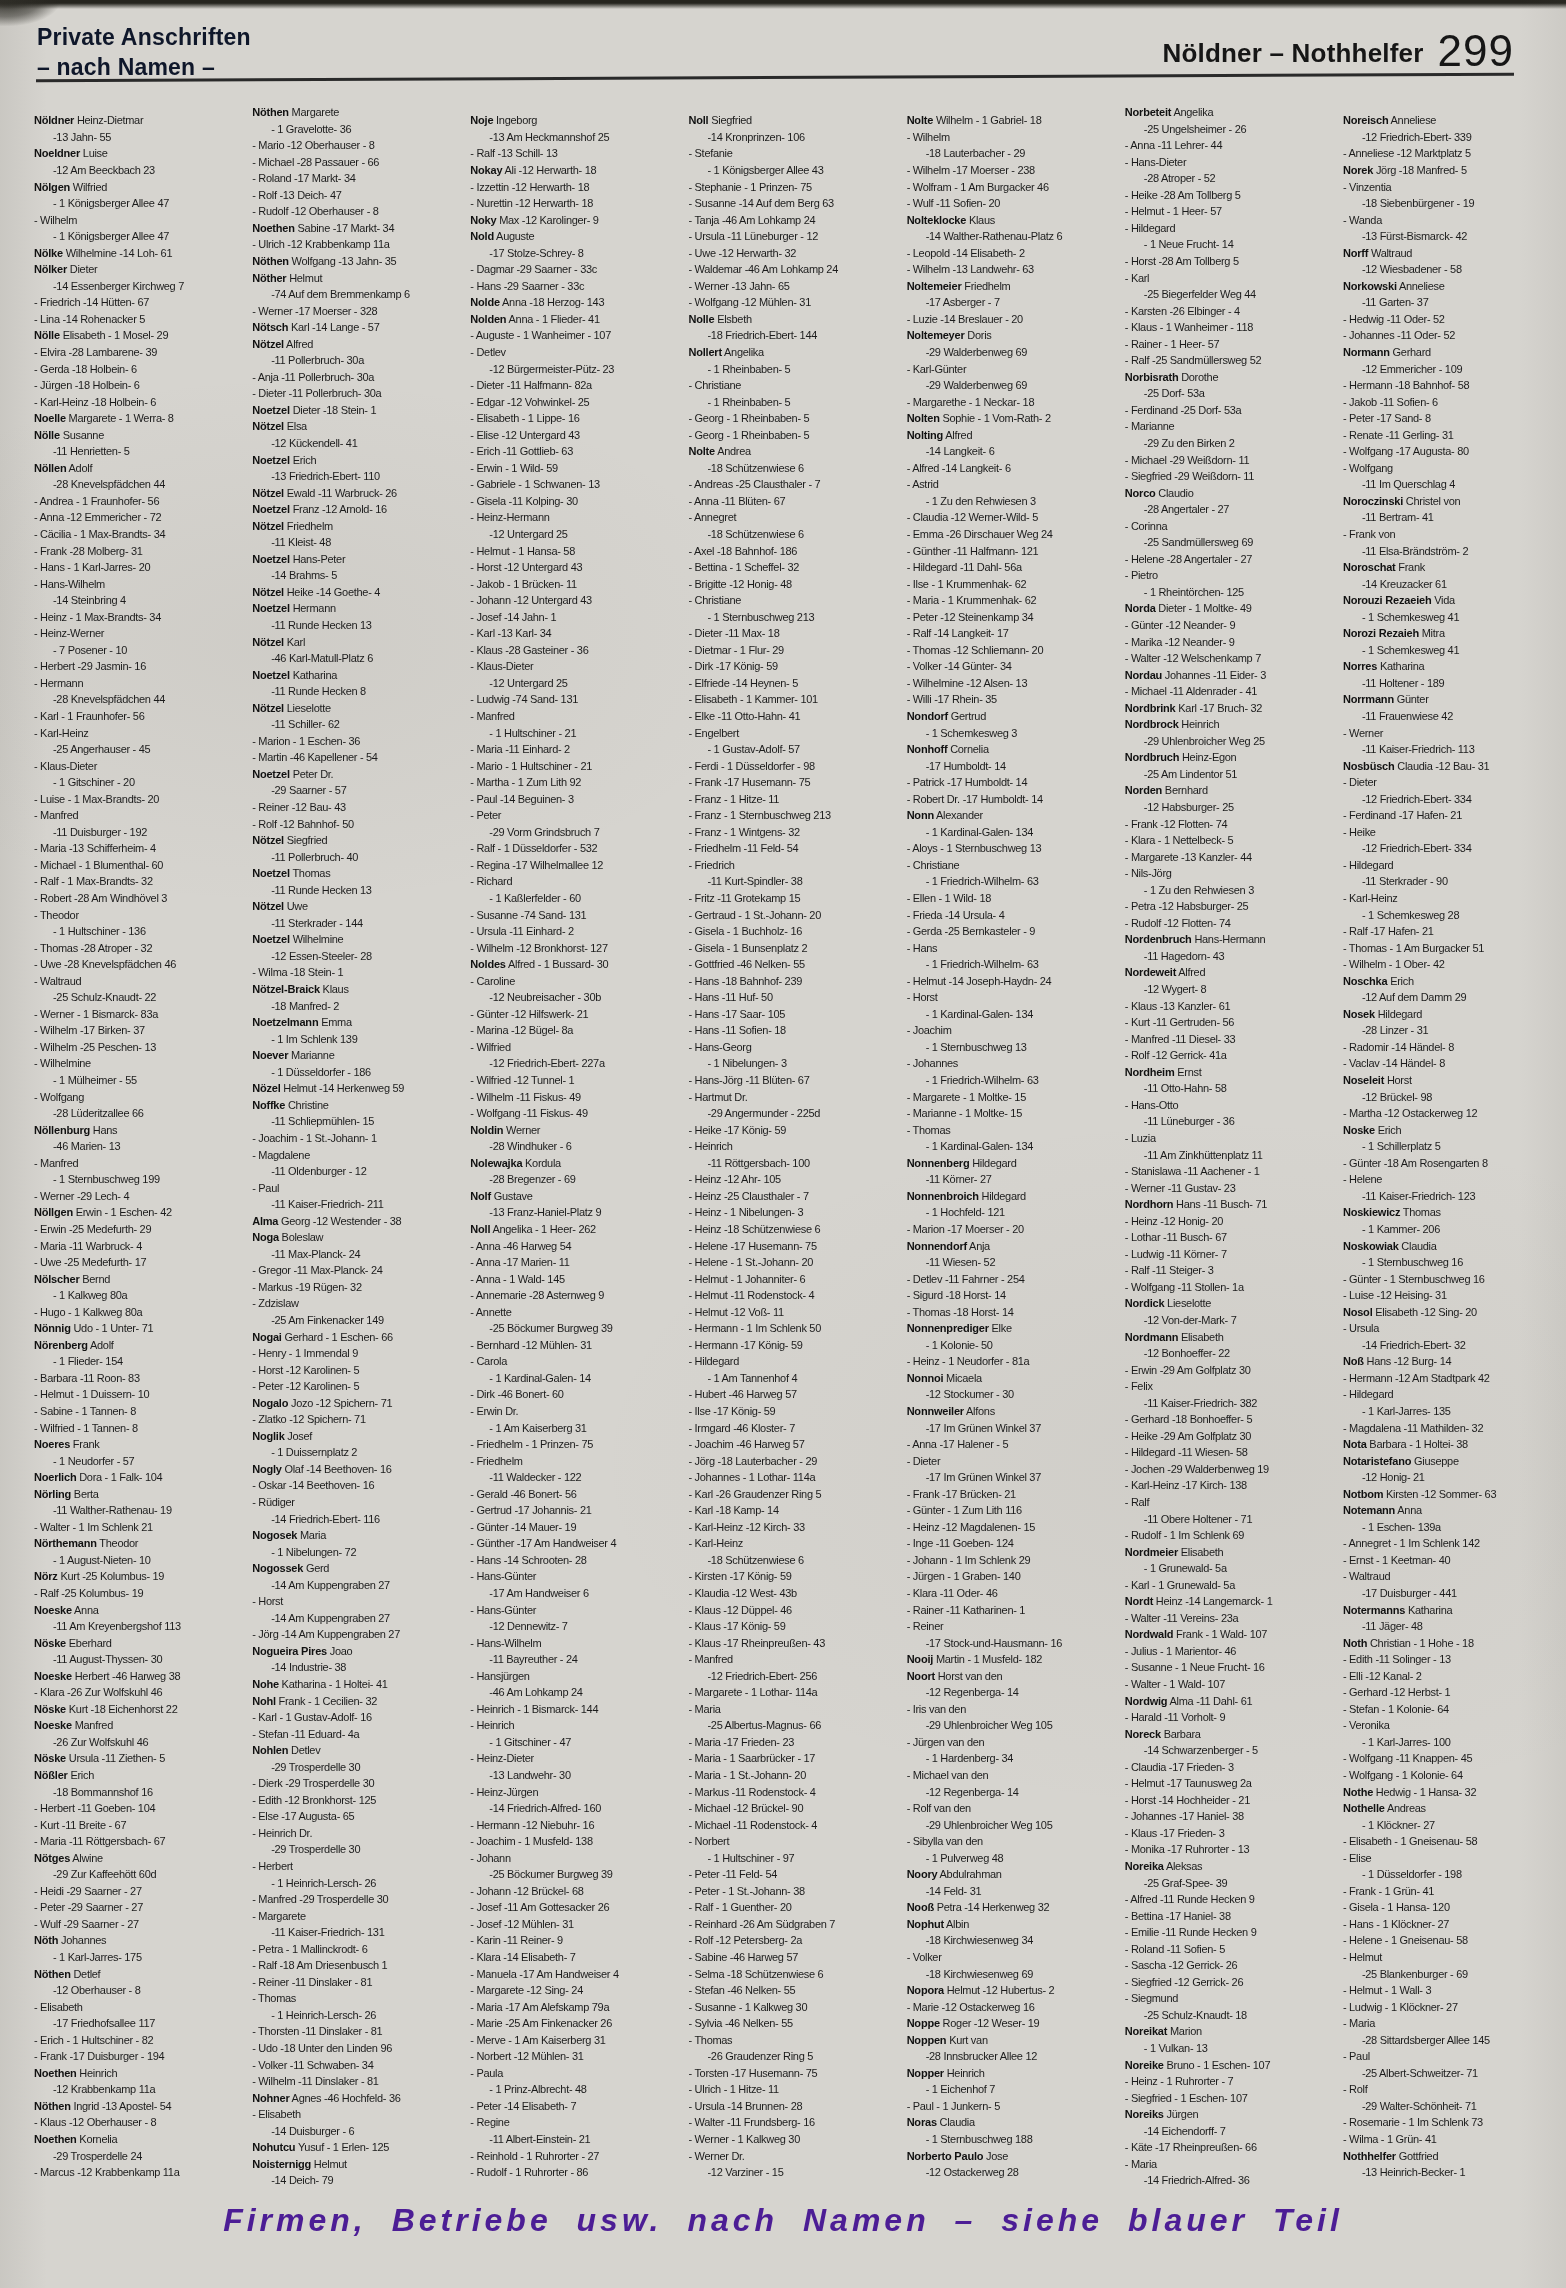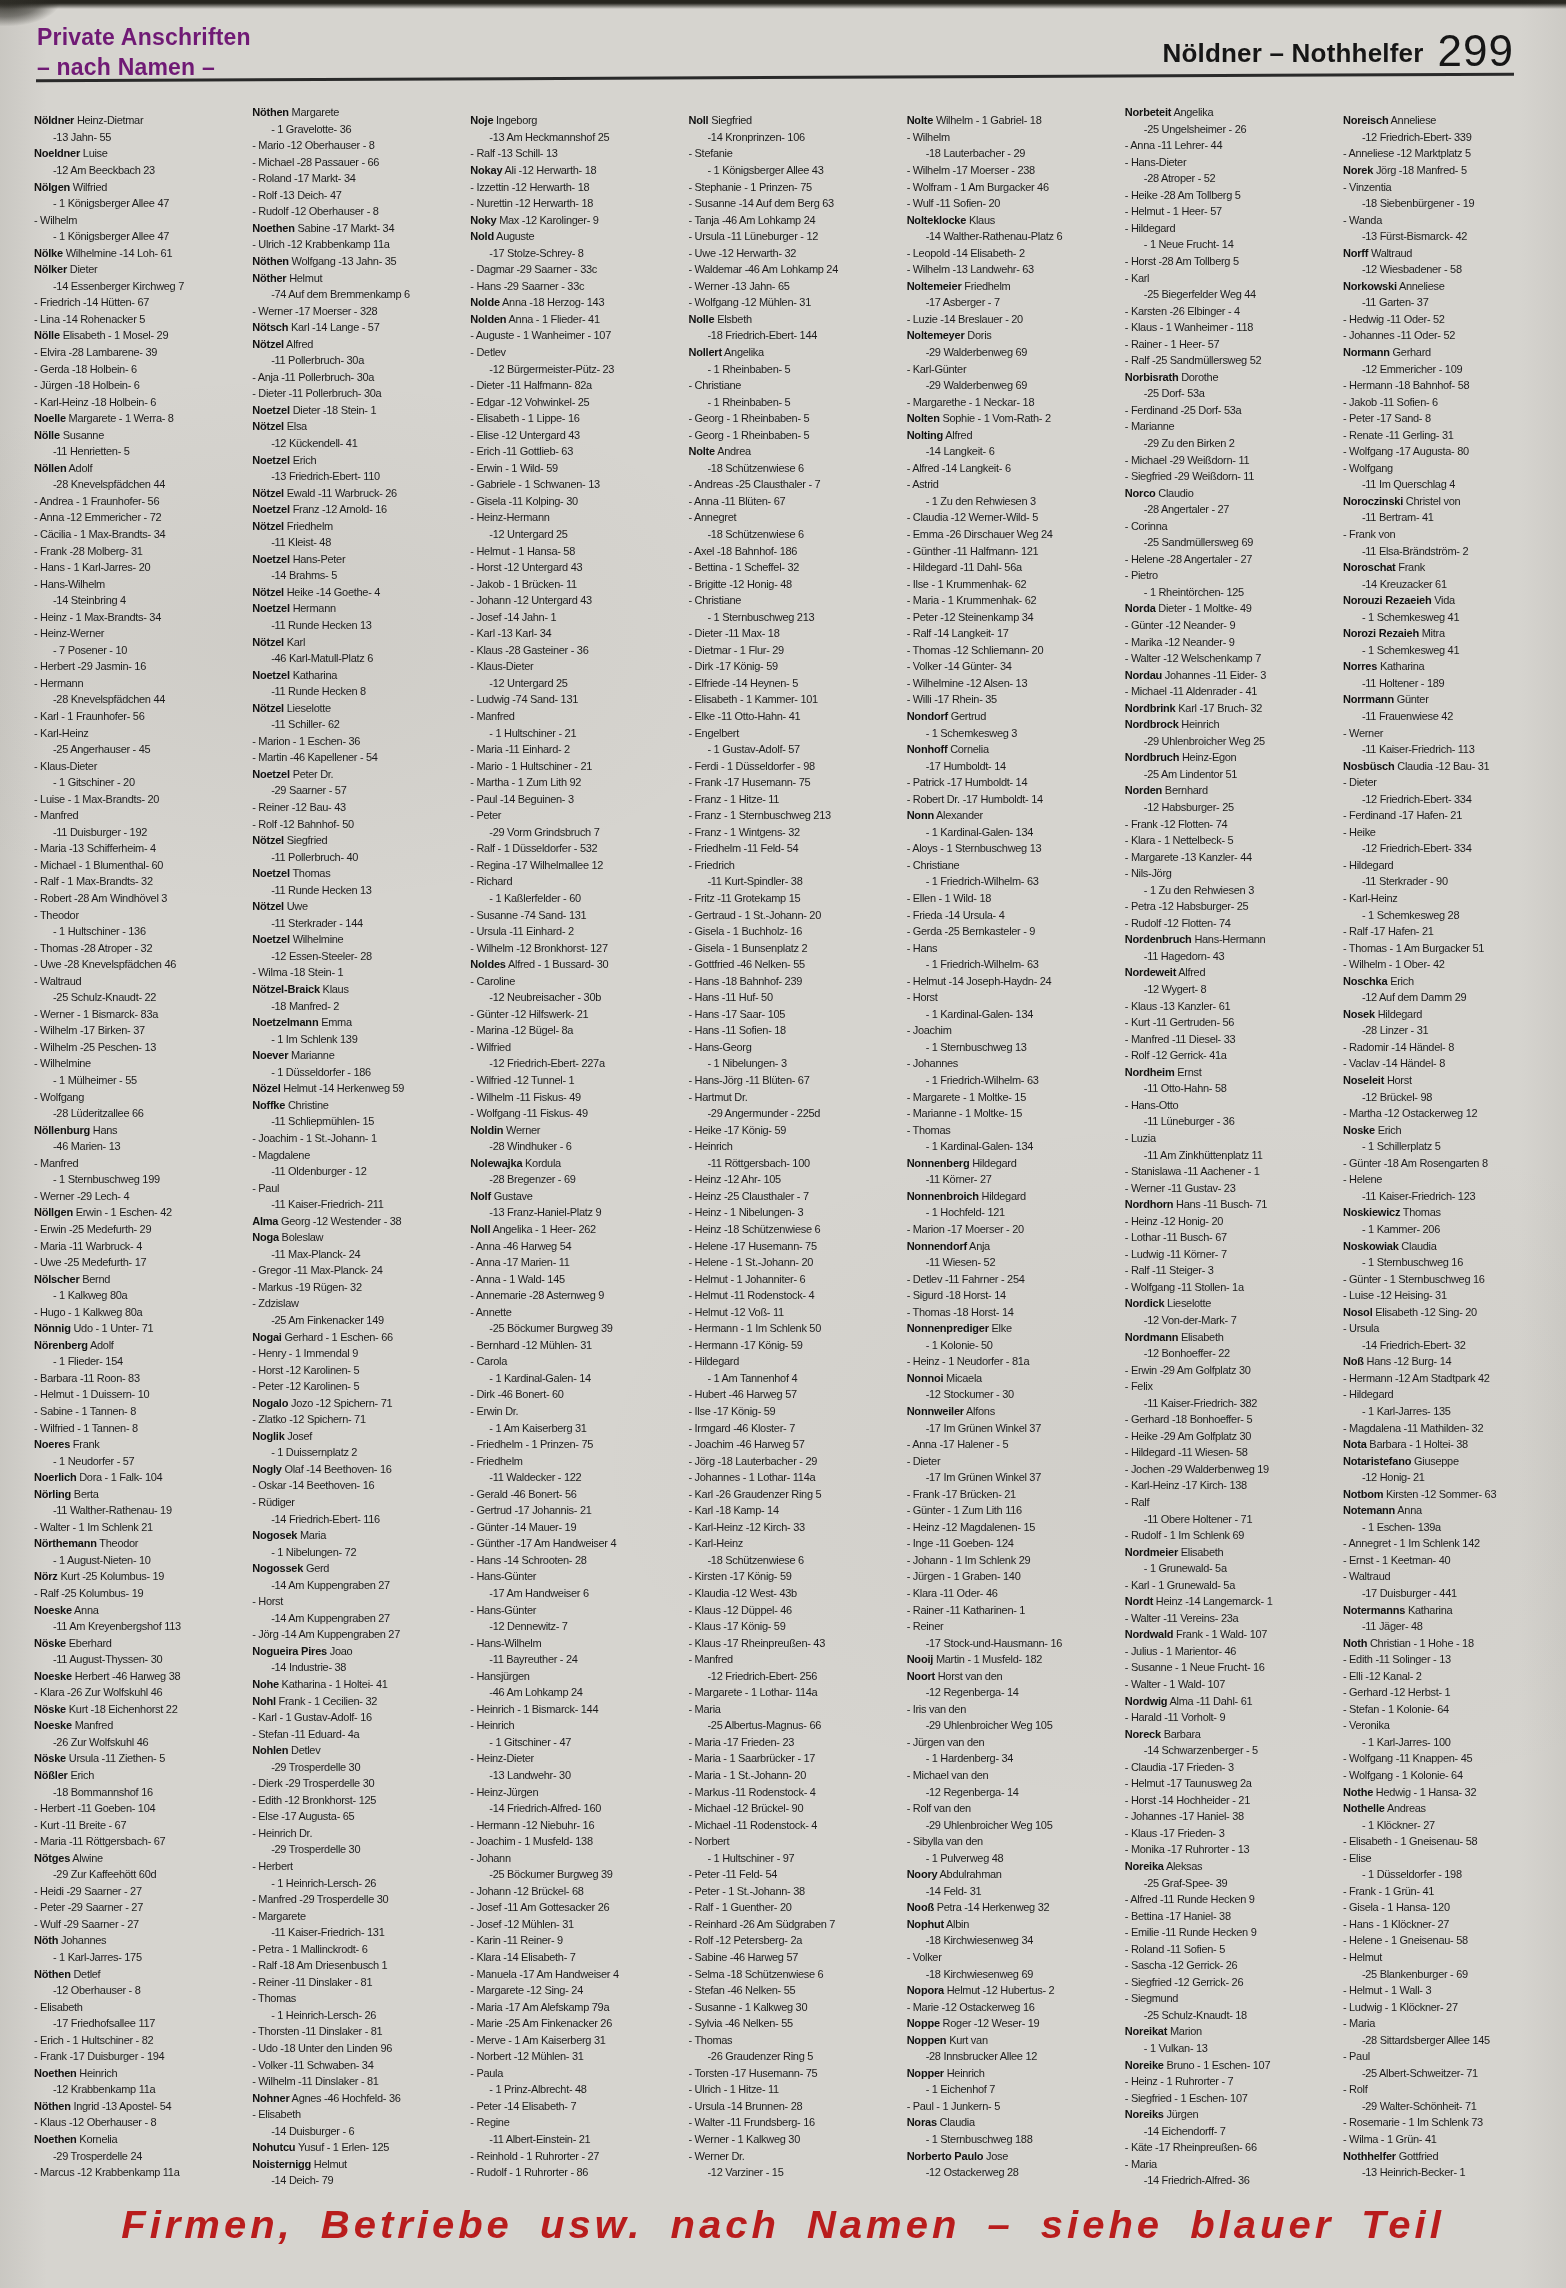--- a/index.html
+++ b/index.html
@@ -14,37 +14,37 @@
     background:linear-gradient(to bottom,#26251f 0%,#26251f 35%,rgba(38,37,31,0) 100%);}
   .scan-corner{position:absolute;top:0;left:0;width:60px;height:26px;
     background:radial-gradient(ellipse at 10% 0%,#2a2923 0%,rgba(42,41,35,.55) 45%,rgba(42,41,35,0) 72%);}
   .paper-mottle{position:absolute;inset:0;pointer-events:none;
     background:
       radial-gradient(ellipse 700px 380px at 18% 28%,rgba(120,115,105,.08),rgba(0,0,0,0) 70%),
       radial-gradient(ellipse 900px 500px at 78% 64%,rgba(125,120,110,.07),rgba(0,0,0,0) 70%),
       linear-gradient(to right,rgba(90,88,80,.10),rgba(0,0,0,0) 3%,rgba(0,0,0,0) 97%,rgba(90,88,80,.08));}
 
   .hdr-left{position:absolute;left:37px;top:22px;line-height:30px;
-    font-size:23px;font-weight:bold;letter-spacing:.2px;color:#701a75;}
+    font-size:23px;font-weight:bold;letter-spacing:.2px;color:#0f172a;}
   .hdr-right{position:absolute;right:52px;top:26px;white-space:nowrap;text-align:right;}
   .hdr-range{font-size:26px;font-weight:bold;letter-spacing:.2px;vertical-align:baseline;}
   .hdr-page{font-size:44px;font-weight:normal;letter-spacing:1px;margin-left:14px;vertical-align:-4px;}
   .hdr-rule{position:absolute;left:36px;right:52px;top:76px;height:3px;background:#2a2a2a;
     transform:rotate(-0.25deg);}
 
   .cols{position:absolute;left:34px;right:16px;top:101px;bottom:96px;
     display:flex;justify-content:space-between;align-items:center;}
   .col{width:207px;flex:0 0 207px;overflow:visible;}
   .line{font-size:11px;line-height:16.55px;white-space:nowrap;letter-spacing:-0.3px;color:#1c1c1c;}
   .line b{font-weight:bold;letter-spacing:-0.2px;color:#111;}
   .line.ind{padding-left:19px;}
 
   .footer-note{position:absolute;left:0;right:0;top:2202px;text-align:center;
-    font-size:40px;font-weight:bold;font-style:italic;letter-spacing:4px;word-spacing:12px;
-    color:#b91c1c;transform:scaleY(.98);}
+    font-size:32px;font-weight:bold;font-style:italic;letter-spacing:4px;word-spacing:12px;
+    color:#4c1d95;transform:scaleY(.98);}
 </style>
 </head>
 <body>
 
 <div class="scan-edge-top"></div>
 <div class="scan-corner"></div>
 <div class="paper-mottle"></div>
 
 <div class="hdr-left">
   <div>Private Anschriften</div>

